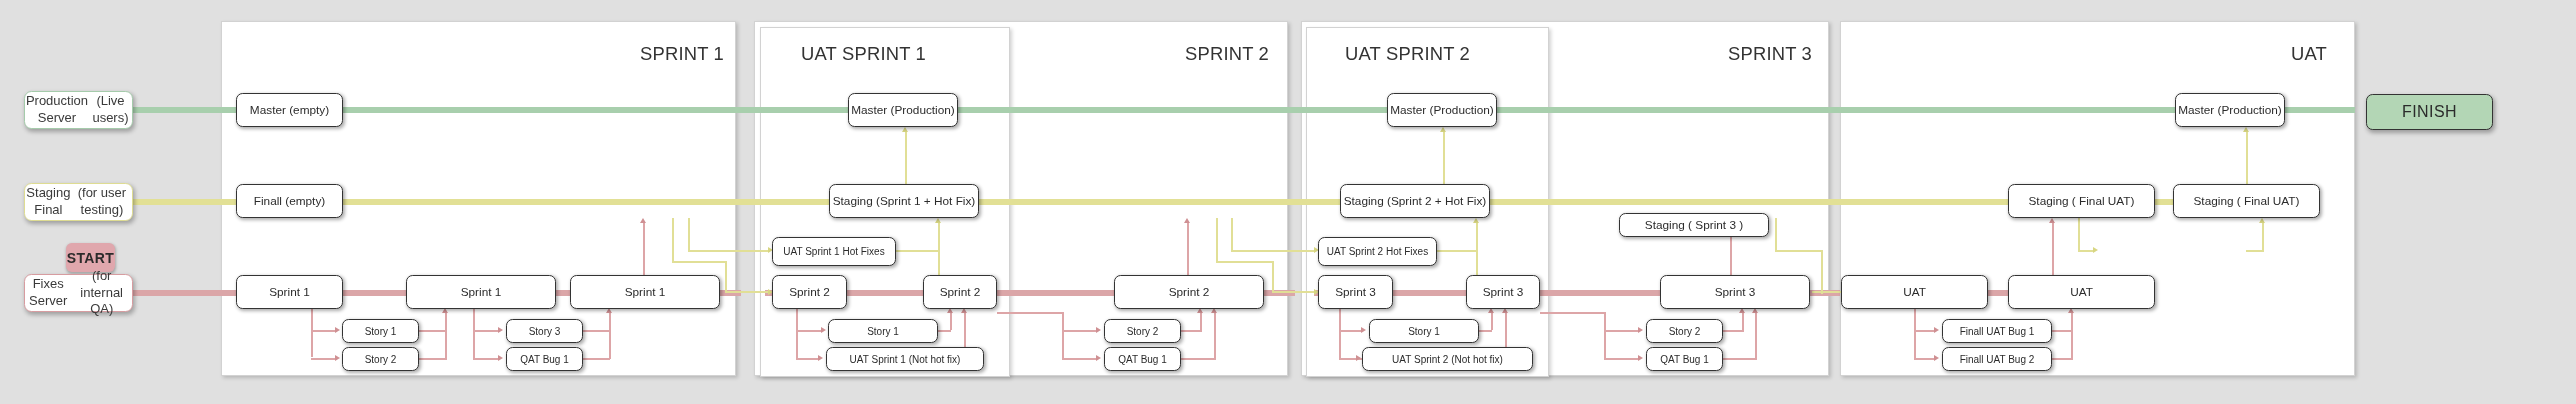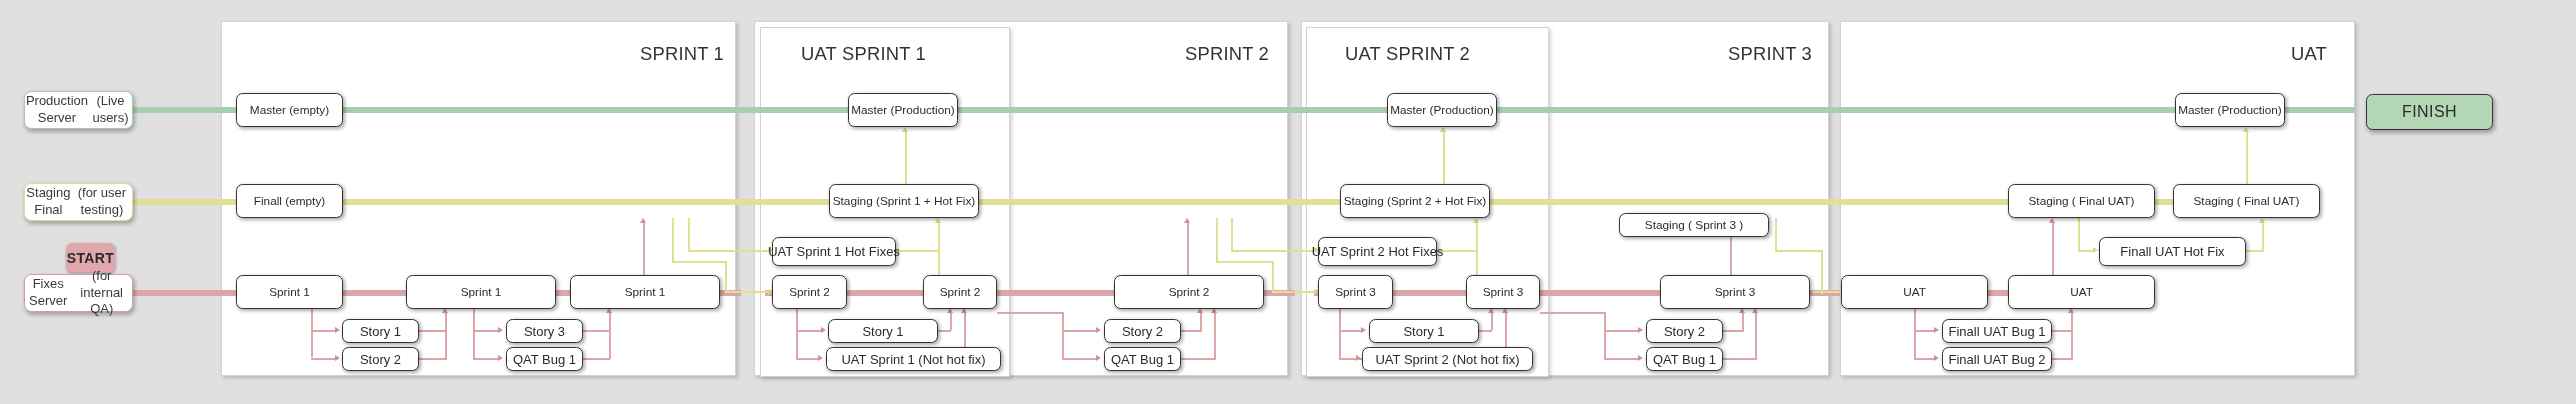--- a/index.html
+++ b/index.html
@@ -50,21 +50,21 @@
     background:#ffffff;
     border:1.2px solid #333333;
     border-radius:6.6px;
     box-shadow:1.5px 1.5px 3.7px rgba(0,0,0,.32);
     display:flex;align-items:center;justify-content:center;
     font-size:11.8px;color:#2b2b2b;
     box-sizing:border-box;
     white-space:nowrap;
     z-index:5;
   }
-  .node.small{font-size:13px;text-align:right;}
+  .node.small{font-size:10px;text-align:right;}
 
   
   .server{
     position:absolute;
     background:#ffffff;
     border-radius:7.4px;
     box-shadow:1.5px 2.2px 4.4px rgba(0,0,0,.28);
     display:flex;flex-direction:row;align-items:center;justify-content:center;
     font-size:13px;color:#3a3a3a;line-height:1.28;
     box-sizing:border-box;
@@ -213,21 +213,21 @@
   <div class="ln thin-yellow" style="left:672px;top:261px;width:54px;height:2.2px;"></div>
   <div class="ln thin-yellow" style="left:725px;top:261px;width:2.2px;height:32px;"></div>
   <div class="ln thin-yellow" style="left:725px;top:291px;width:16px;height:2.2px;"></div>
 
   <div class="node" style="left:848px;top:93px;width:110px;height:34px;">Master (Production)</div>
   <div class="node" style="left:829px;top:184px;width:150px;height:34px;">Staging (Sprint 1 + Hot Fix)</div>
   <div class="node small" style="left:772px;top:237px;width:124px;height:29px;">UAT Sprint 1 Hot Fixes</div>
   <div class="node" style="left:772px;top:275px;width:75px;height:34px;">Sprint 2</div>
   <div class="node" style="left:923px;top:275px;width:74px;height:34px;">Sprint 2</div>
   <div class="node small" style="left:828px;top:319px;width:110px;height:24px;">Story 1</div>
-  <div class="node small" style="left:826px;top:347px;width:175px;height:24px;">UAT Sprint 1 (Not hot fix)</div>
+  <div class="node small" style="left:826px;top:347px;width:158px;height:24px;">UAT Sprint 1 (Not hot fix)</div>
 
   <div class="ln thin-yellow" style="left:905px;top:131px;width:2.2px;height:53px;"></div>
   <div class="arw arw-up ar-yel-up" style="left:902px;top:127px;"></div>
 
   <div class="ln thin-yellow" style="left:896px;top:250px;width:44px;height:2.2px;"></div>
   <div class="ln thin-yellow" style="left:938px;top:222px;width:2.2px;height:59px;"></div>
   <div class="arw arw-up ar-yel-up" style="left:935px;top:218px;"></div>
   <div class="arw arw-down ar-yel-down" style="left:935px;top:280px;"></div>
 
   <div class="ln thin-red" style="left:796px;top:309px;width:1.5px;height:49px;"></div>
@@ -322,21 +322,20 @@
   <div class="arw arw-up ar-red-up" style="left:1727px;top:218px;"></div>
 
   <div class="ln thin-yellow" style="left:1775px;top:218px;width:2.2px;height:32px;"></div>
   <div class="ln thin-yellow" style="left:1775px;top:250px;width:47px;height:2.2px;"></div>
   <div class="ln thin-yellow" style="left:1821px;top:250px;width:2.2px;height:44px;"></div>
   <div class="ln thin-yellow" style="left:1821px;top:291px;width:17.7px;height:2.2px;"></div>
 
   <div class="node" style="left:2175px;top:93px;width:110px;height:34px;">Master (Production)</div>
   <div class="node" style="left:2008px;top:184px;width:147px;height:34px;">Staging ( Final UAT)</div>
   <div class="node" style="left:2173px;top:184px;width:147px;height:34px;">Staging ( Final UAT)</div>
-  <div class="node small" style="left:2099px;top:237px;width:147px;height:29px;">Finall UAT Hot Fix</div>
 
   <div class="node" style="left:1841px;top:275px;width:147px;height:34px;">UAT</div>
   <div class="node" style="left:2008px;top:275px;width:147px;height:34px;">UAT</div>
   <div class="node small" style="left:1942px;top:319px;width:110px;height:24px;">Finall UAT Bug 1</div>
   <div class="node small" style="left:1942px;top:347px;width:110px;height:24px;">Finall UAT Bug 2</div>
 
   <div class="ln thin-yellow" style="left:2246px;top:131px;width:2.2px;height:53px;"></div>
   <div class="arw arw-up ar-yel-up" style="left:2243px;top:127px;"></div>
 
   <div class="ln thin-yellow" style="left:2078px;top:218px;width:2.2px;height:34px;"></div>

